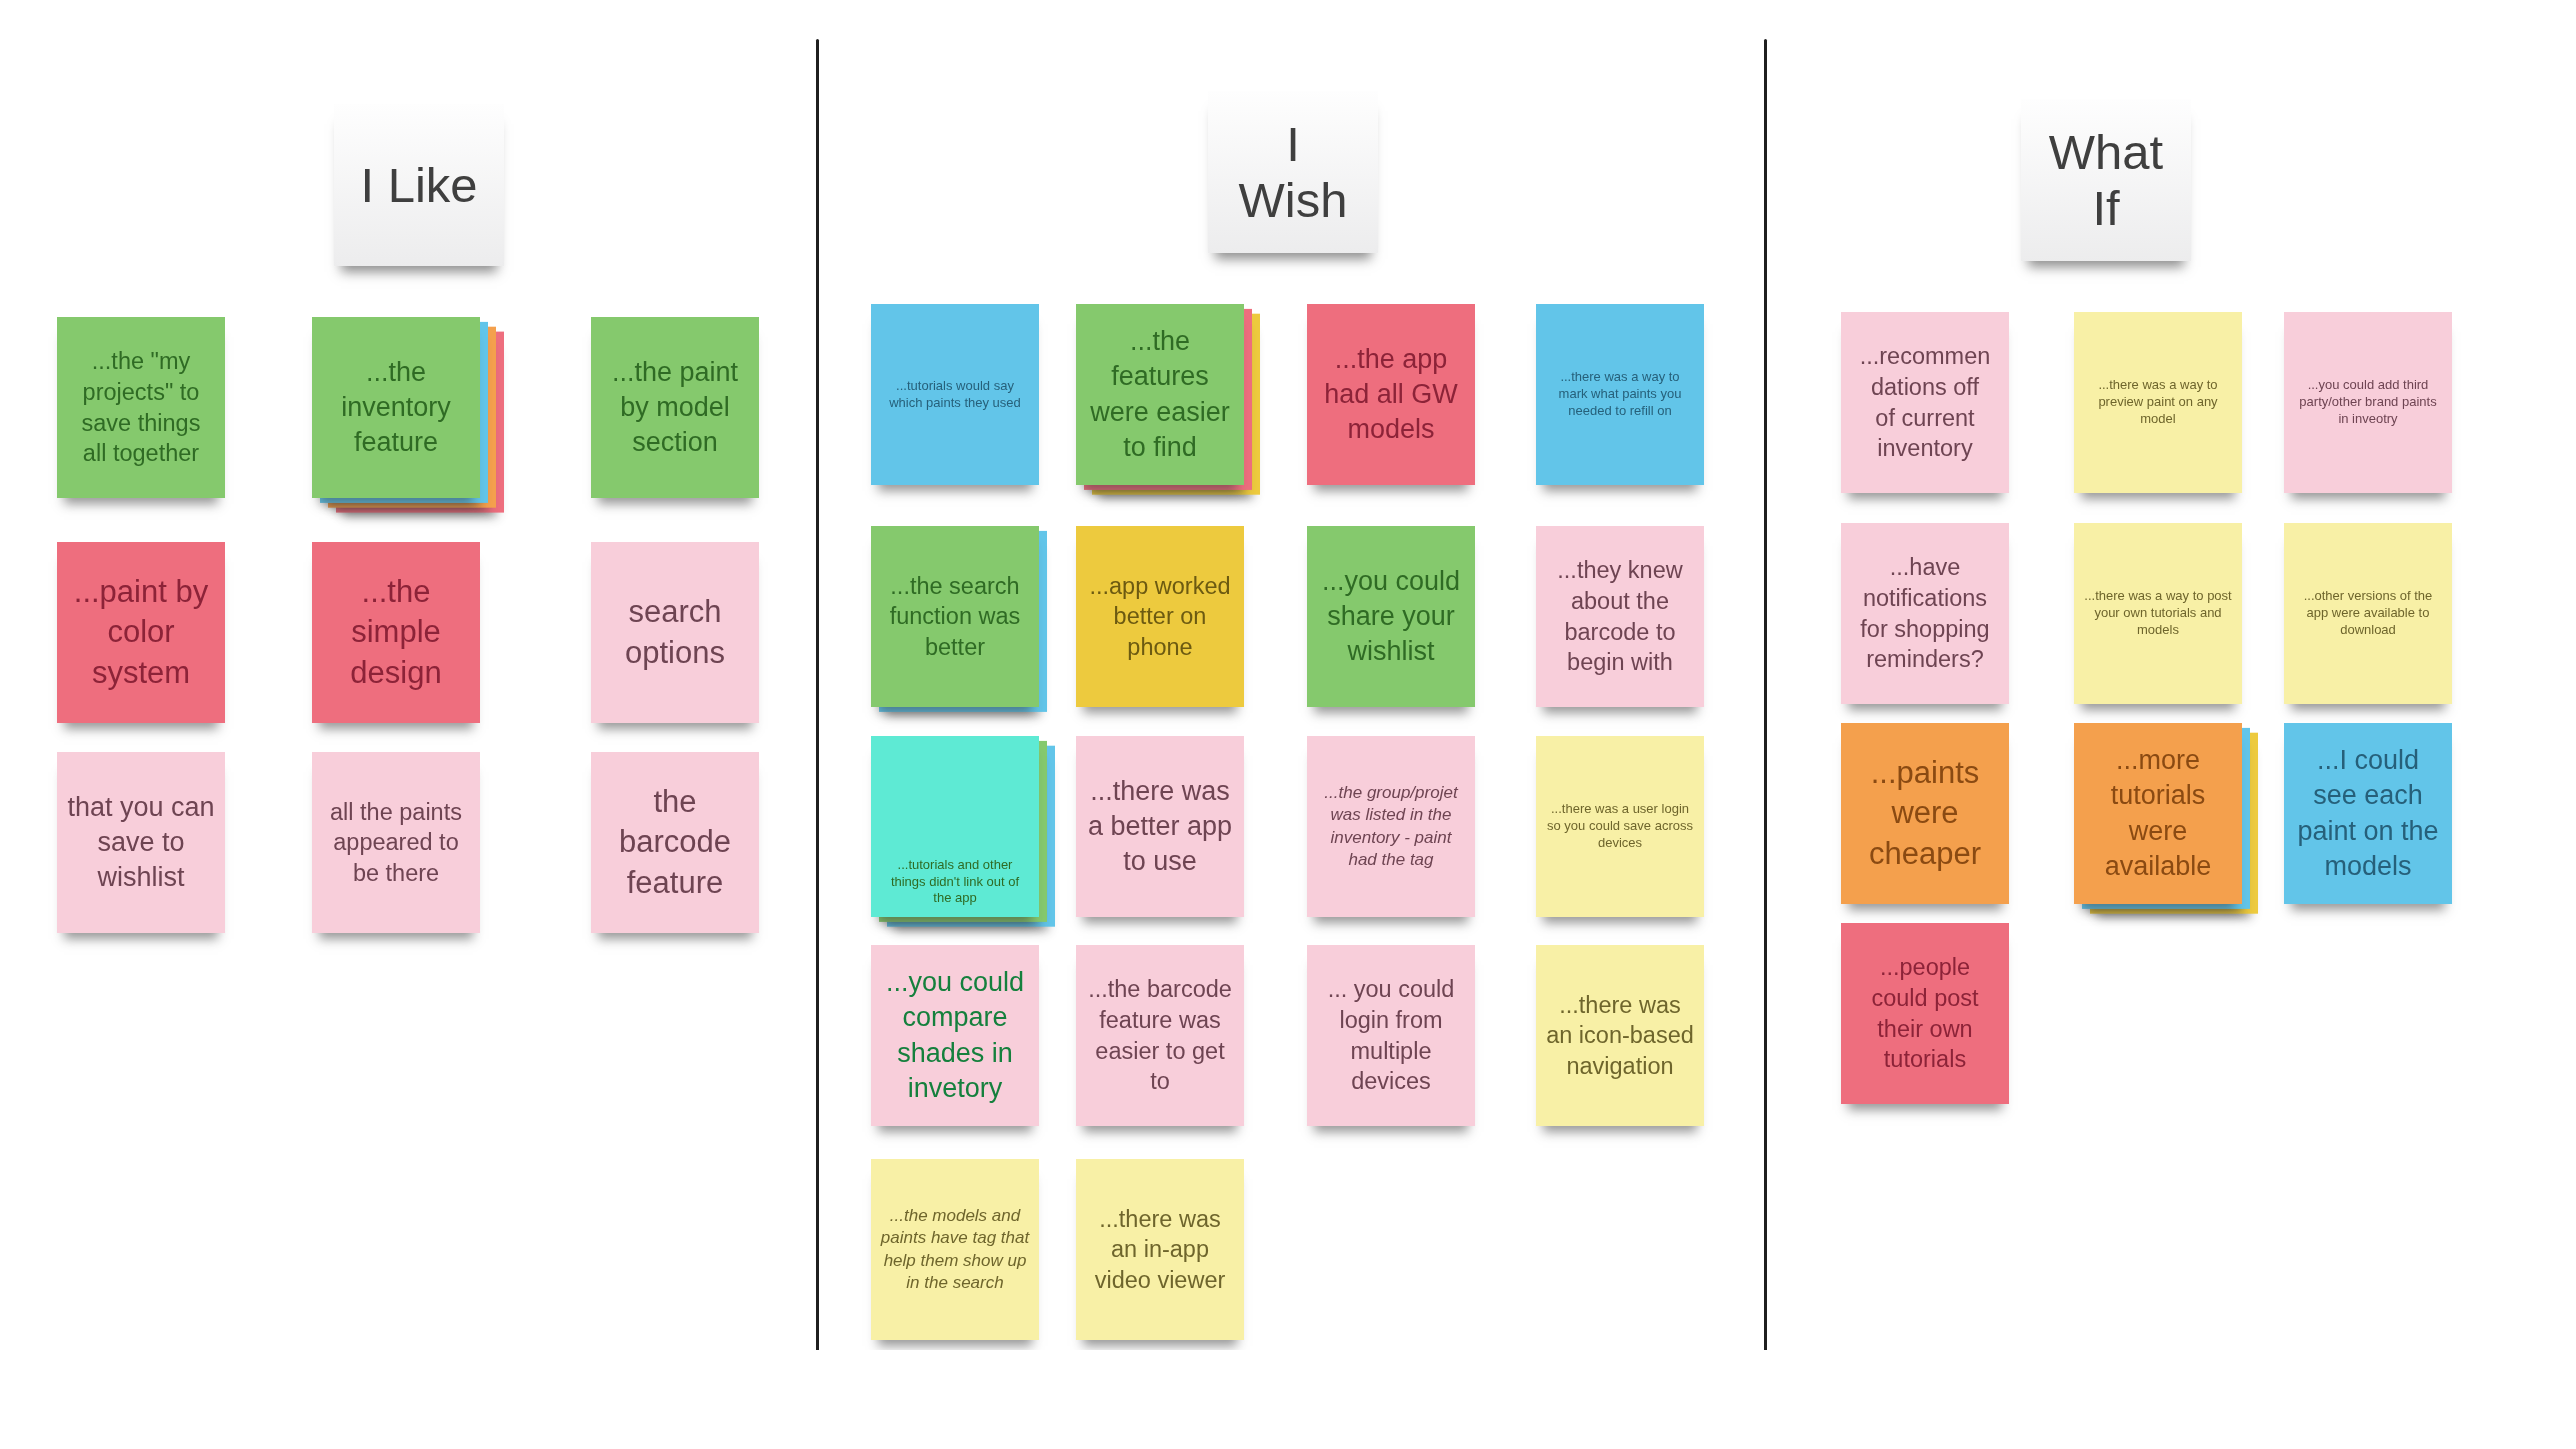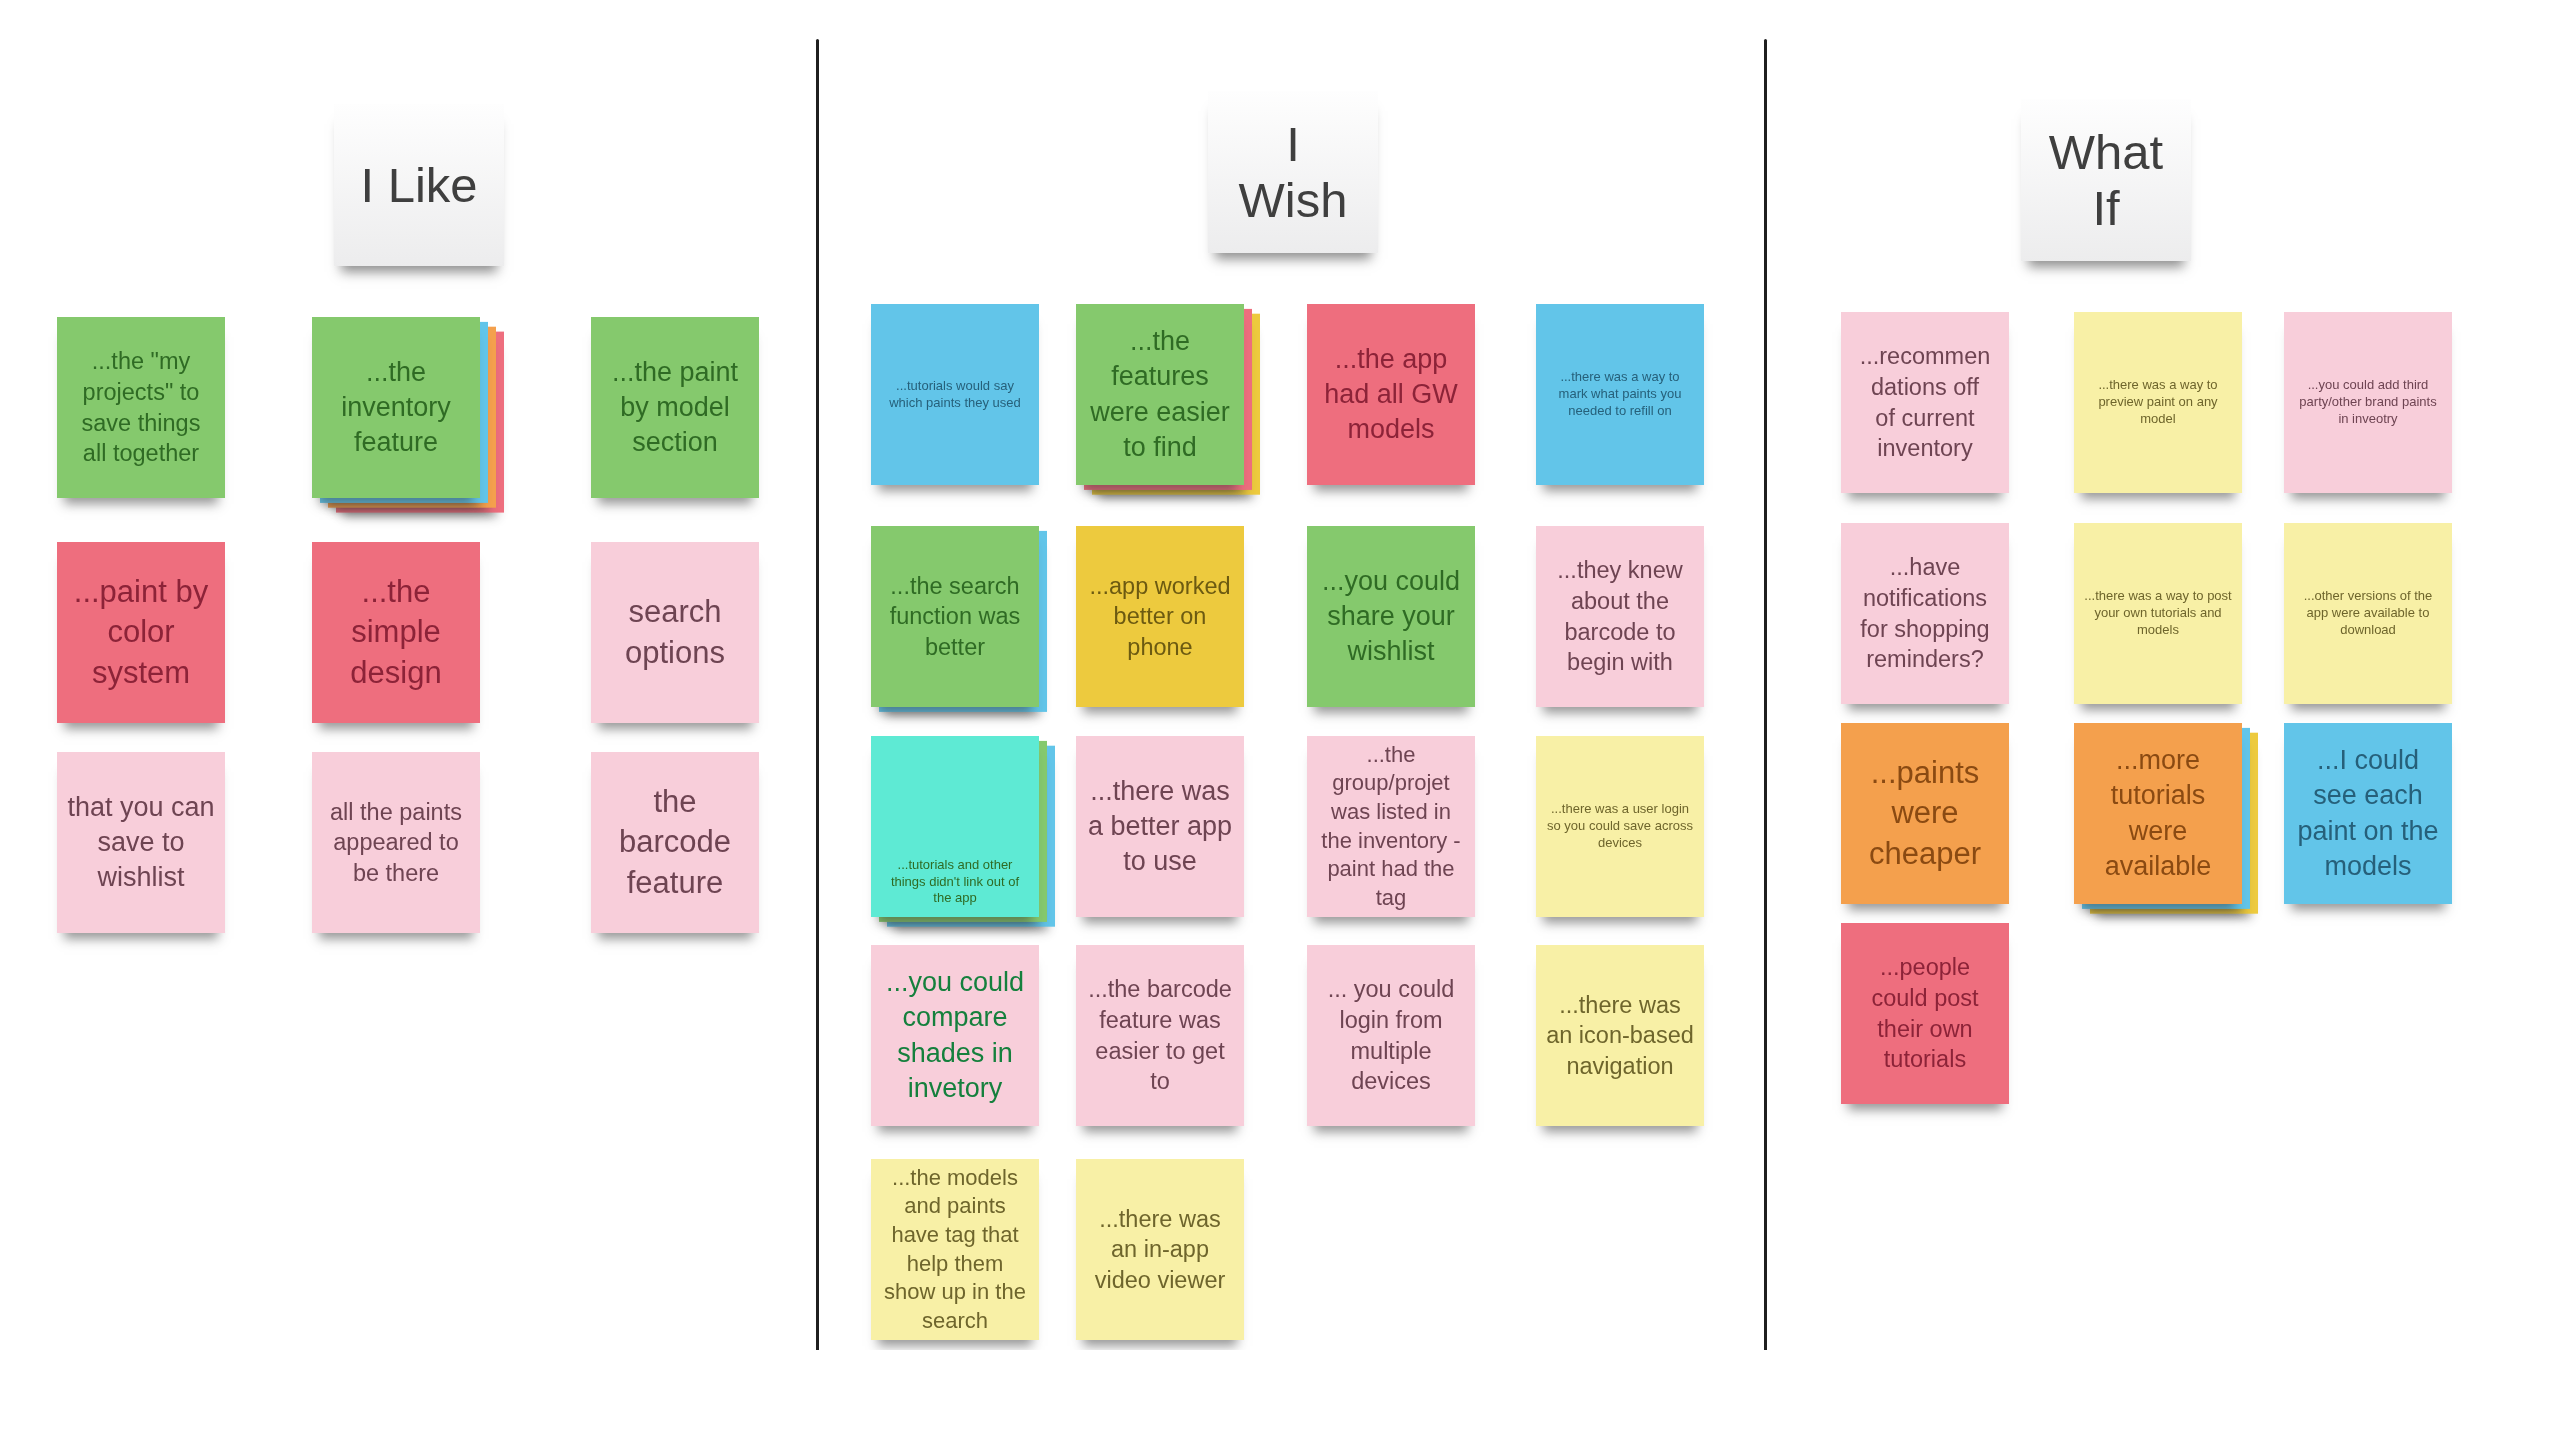--- a/index.html
+++ b/index.html
@@ -36,21 +36,21 @@
     position:absolute;inset:0;
     background-image:linear-gradient(180deg,rgba(0,0,0,.07),rgba(0,0,0,0) 14%);
     box-shadow:0 13px 10.5px -7.3px rgba(50,50,50,.5);
     display:flex;align-items:center;justify-content:center;
     padding:9.7px;box-sizing:border-box;
   }
   .note-text{
     text-align:center;line-height:1.3;white-space:pre-line;
     word-break:break-word;
   }
-  .sz-xs{font-size:22px;}
+  .sz-xs{font-size:17px;font-style:italic;}
   .sz-sm{font-size:13px;}
   .sz-md{font-size:23.5px;}
   .sz-lg{font-size:27px;}
   .sz-xl{font-size:31px;}
 </style>
 </head>
 <body>
 
 <div class="board">
   <div class="divider d1"></div>

